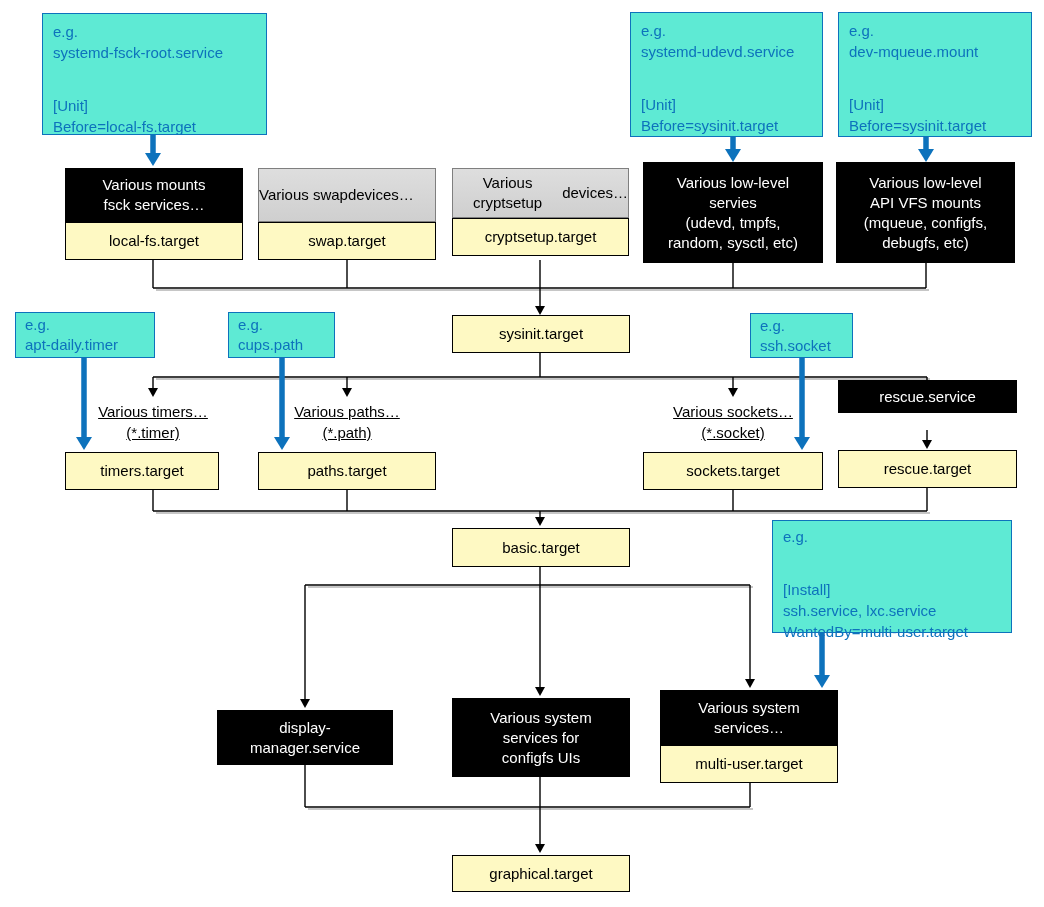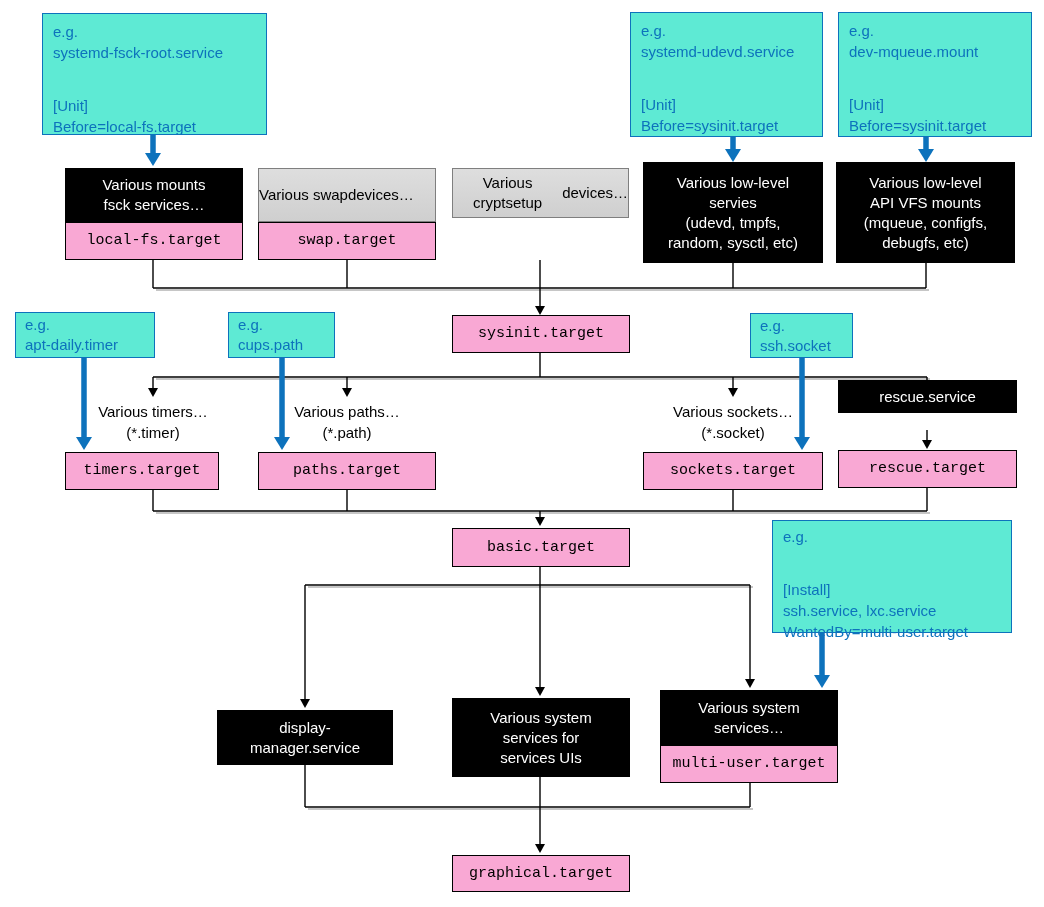--- a/index.html
+++ b/index.html
@@ -24,27 +24,27 @@
     align-items:center;justify-content:center;text-align:center;
     font-size:15px;line-height:20px;
   }
   .graybox{
     background:linear-gradient(180deg,#dedede 0%,#cfcfcf 100%);
     border:1.2px solid #7f7f7f;color:#000000;display:flex;
     align-items:center;justify-content:flex-start;text-align:center;
     font-size:15px;line-height:20px;
   }
   .whitebox{
-    background:#f9a8d4;border:1.4px solid #000000;color:#000000;display:flex;
+    background:#fef9c3;border:1.4px solid #000000;color:#000000;display:flex;
     align-items:center;justify-content:center;text-align:center;
-    font-size:15px;line-height:18px;font-family:Liberation Mono, monospace;
+    font-size:15px;line-height:18px;
   }
   .freelabel{
     position:absolute;box-sizing:border-box;color:#000000;text-align:center;
-    font-size:15px;line-height:21px;
+    font-size:15px;line-height:21px;text-decoration:underline;
   }
   .node-split{position:absolute;box-sizing:border-box;}
   .node-split .part{box-sizing:border-box;width:100%;}
   span.ln{display:block;}
 </style>
 </head>
 <body>
 
 <div class="stage">
 
@@ -190,20 +190,23 @@
     <div class="part whitebox" style="height:38px">
       <span>swap.target</span>
     </div>
   </div>
 
   <div class="node-split" style="left:452px;top:168px;width:177px">
     <div class="part graybox" style="height:50px">
       <span class="ln">Various cryptsetup</span>
       <span class="ln">devices…</span>
     </div>
+    <div class="part whitebox" style="height:38px">
+      <span>cryptsetup.target</span>
+    </div>
   </div>
 
   <div class="box blackbox" style="left:643px;top:162px;width:180px;height:101px">
     <span class="ln">Various low-level</span>
     <span class="ln">servies</span>
     <span class="ln">(udevd, tmpfs,</span>
     <span class="ln">random, sysctl, etc)</span>
   </div>
 
   <div class="box blackbox" style="left:836px;top:162px;width:179px;height:101px">
@@ -252,21 +255,21 @@
   </div>
 
   <div class="box blackbox" style="left:217px;top:710px;width:176px;height:55px">
     <span class="ln">display-</span>
     <span class="ln">manager.service</span>
   </div>
 
   <div class="box blackbox" style="left:452px;top:698px;width:178px;height:79px">
     <span class="ln">Various system</span>
     <span class="ln">services for</span>
-    <span class="ln">services UIs</span>
+    <span class="ln">configfs UIs</span>
   </div>
 
   <div class="node-split" style="left:660px;top:690px;width:178px">
     <div class="part blackbox" style="height:55px">
       <span class="ln">Various system</span>
       <span class="ln">services…</span>
     </div>
     <div class="part whitebox" style="height:38px">
       <span>multi-user.target</span>
     </div>

